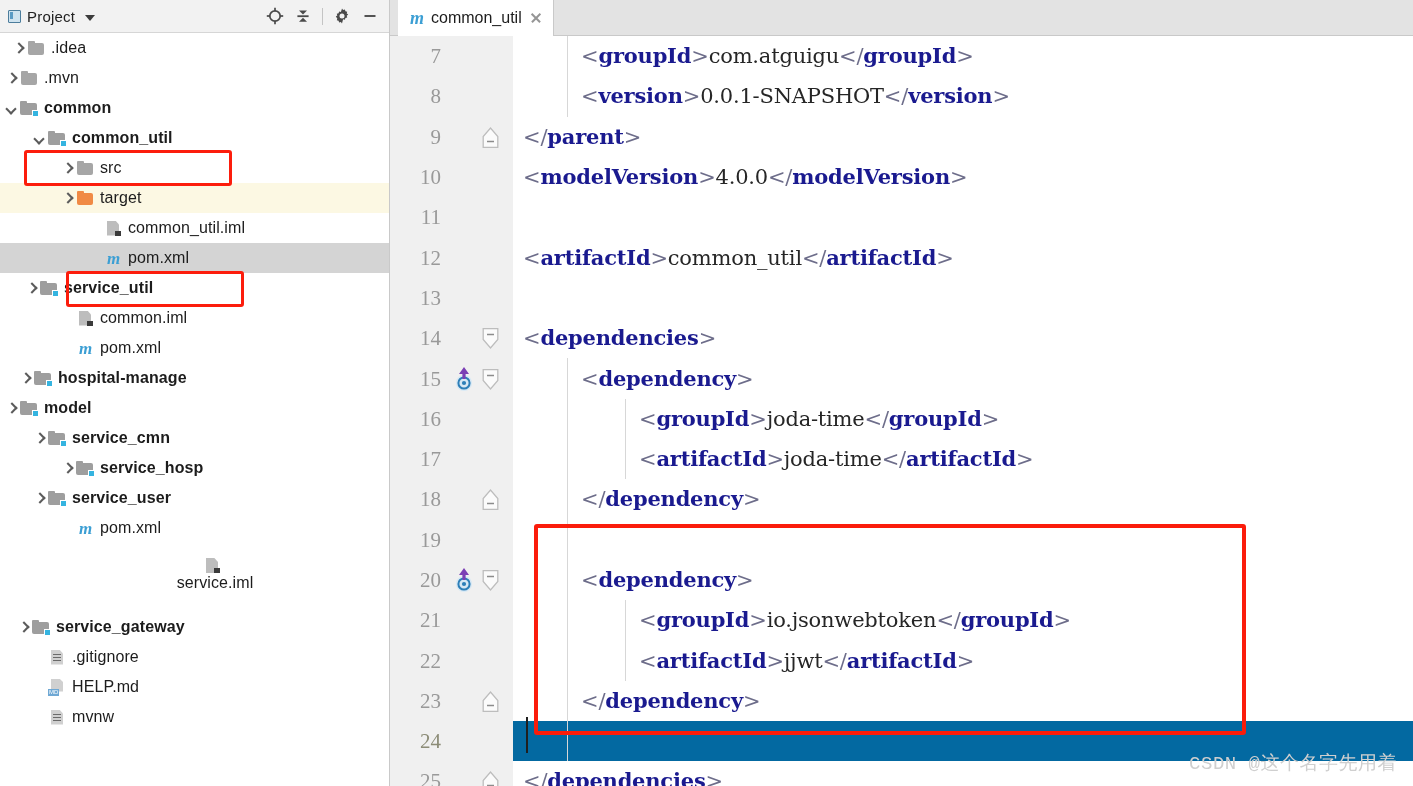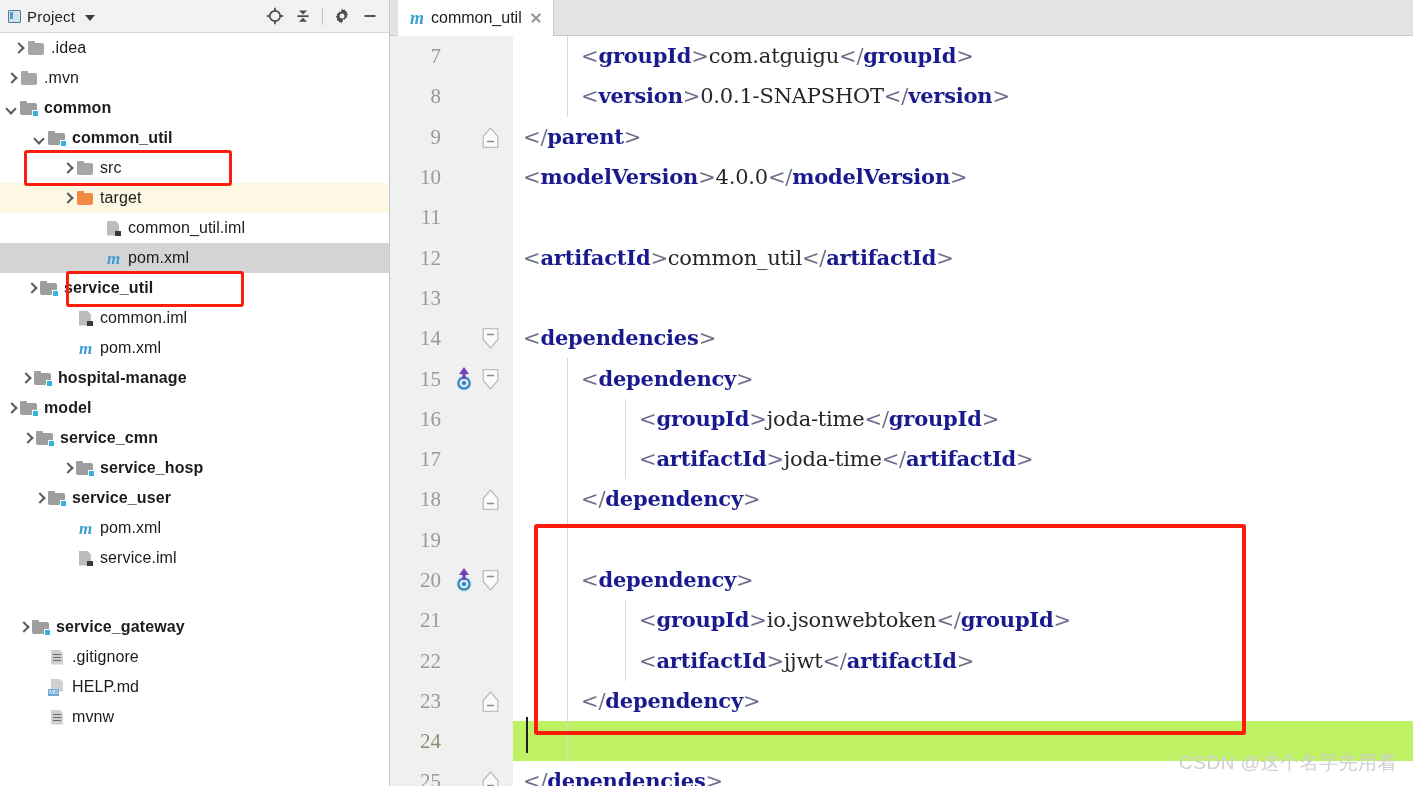--- a/index.html
+++ b/index.html
@@ -154,21 +154,21 @@
   }
   .tab-close:before{transform:rotate(45deg);}
   .tab-close:after{transform:rotate(-45deg);}
 
   #code-scroll{
     position:absolute;left:0;top:36px;width:1023px;height:750px;overflow:hidden;background:#ffffff;
   }
   .cline{
     position:relative;height:40.3px;display:flex;align-items:center;
   }
-  .cline.current{background:#bef264;}
+  .cline.current{background:#0369a1;}
   .gutter{
     width:123px;height:100%;flex:none;position:relative;background:#f0f0f0;
     box-sizing:border-box;
   }
   .lnum{
     position:absolute;right:72px;top:50%;transform:translateY(-50%);
     font-family:"Liberation Serif", serif;font-size:21px;color:#999999;
   }
   .cline.current .lnum{color:#8c8c77;}
   .fold{
@@ -196,21 +196,21 @@
   #redbox-code{
     position:absolute;left:144px;top:524px;width:712px;height:211px;
     border:4px solid #fb1c0b;border-radius:3px;box-sizing:border-box;pointer-events:none;z-index:6;
   }
   #caret{
     position:absolute;left:136px;top:717px;width:2.4px;height:36px;background:#1f1f1f;z-index:7;
   }
   #watermark{
     position:absolute;right:16px;bottom:10px;
     font-size:19px;color:#cfcfcf;letter-spacing:.5px;white-space:nowrap;z-index:8;
-    font-family:Liberation Sans, sans-serif;
+    font-family:Liberation Mono, monospace;
     margin-top:32px;
   }
 </style>
 </head>
 <body>
 
 <div id="app">
 
   <div id="project-pane">
 
@@ -329,21 +329,21 @@
           </span>
           <span class="lbl bold">hospital-manage</span>
         </div>
         <div class="row" style="padding-left: 4px;">
           <span class="arrow right"></span>
           <span class="ico module">
             <i></i>
           </span>
           <span class="lbl bold">model</span>
         </div>
-        <div class="row" style="padding-left: 20px; text-align: right;">
+        <div class="row" style="padding-left: 32px; text-align: right;">
           <span class="arrow right"></span>
           <span class="ico module">
             <i></i>
           </span>
           <span class="lbl bold">service_cmn</span>
         </div>
         <div class="row" style="padding-left: 32px; margin-left: 28px;">
           <span class="arrow right"></span>
           <span class="ico module">
             <i></i>
@@ -357,21 +357,21 @@
           </span>
           <span class="lbl bold">service_user</span>
         </div>
         <div class="row" style="padding-left: 60px;">
           <span class="arrow "></span>
           <span class="ico maven">
             <span>m</span>
           </span>
           <span class="lbl">pom.xml</span>
         </div>
-        <div class="row" style="padding-left: 60px;">
+        <div class="row" style="padding-left: 41px; flex-direction: column;">
           <span class="arrow "></span>
           <span class="ico iml">
             <i></i>
           </span>
           <span class="lbl">service.iml</span>
         </div>
         <div class="row" style="padding-left: 16px; margin-top: 39px;">
           <span class="arrow right"></span>
           <span class="ico module">
             <i></i>

